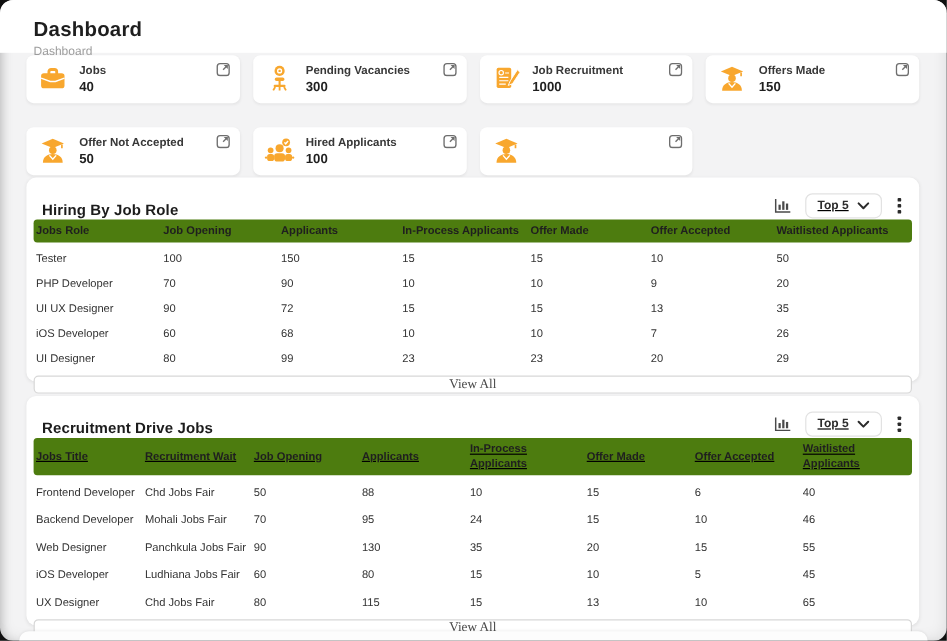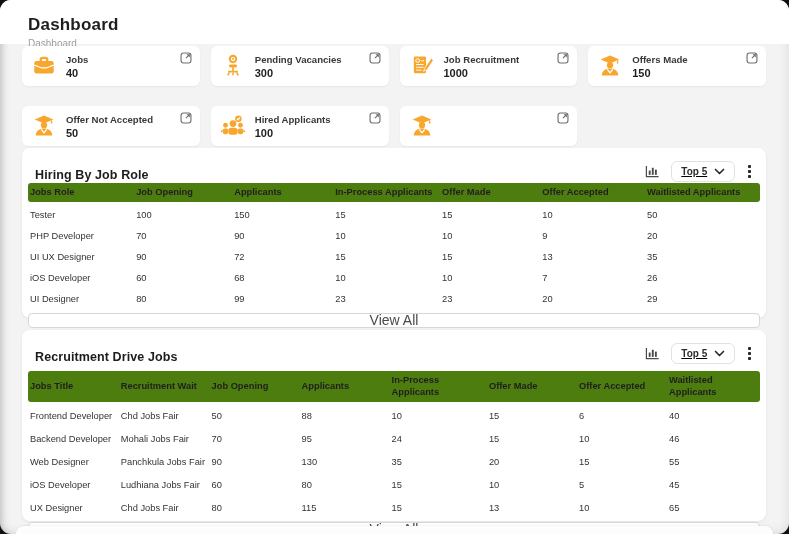--- a/index.html
+++ b/index.html
@@ -47,33 +47,33 @@
   .filter-btn {
     display:flex; align-items:center; gap:7px; border:1px solid #e2e2e2; border-radius:6px;
     background:#fff; padding:4px 9px; font-size:10px; font-weight:bold; color:#2c2c2c; cursor:pointer;
     font-family:"Liberation Sans", sans-serif;
   }
   .kebab { display:flex; flex-direction:column; gap:2px; cursor:pointer; padding:1px 2px; }
   .kebab i { width:2.8px; height:2.8px; background:#2a2a2a; border-radius:0.8px; display:block; }
 
   .thead { display:grid; background:#4d7c0f; border-radius:3px; align-items:center; }
   .t1 .thead { height:19px; margin-top:1px; }
-  .t2 .thead { height:31px; margin-top:7px; }
+  .t2 .thead { height:31px; margin-top:1px;text-decoration:underline; }
   .th { font-size:9.3px; font-weight:bold; color:#1f1f1f; padding:0 8px 0 2px; line-height:1.25; }
   .t1 .th { white-space:nowrap; }
   .grid7 { grid-template-columns:14.5% 13.4% 13.8% 14.6% 13.7% 14.3% 15.7%; }
   .grid8 { grid-template-columns:12.4% 12.4% 12.3% 12.3% 13.3% 12.3% 12.3% 12.7%; }
   .trow { display:grid; align-items:center; }
   .t1 .trow { height:21.2px; }
   .t2 .trow { height:23px; }
   .td { font-size:9.3px; color:#333; padding:0 8px 0 2px; white-space:nowrap; }
   .view-all {
     display:block; width:100%; height:15px; border:1px solid #d7d7d7; border-radius:4px;
-    background:#fff; font-size:14px; color:#4a4a4a; text-align:center; line-height:13px;
-    cursor:pointer; margin-top:3px; font-family:Liberation Sans, sans-serif;
+    background:#fff; font-size:11px; color:#4a4a4a; text-align:center; line-height:13px;
+    cursor:pointer; margin-top:3px; font-family:Liberation Serif, serif;
   }
   .rows { margin-top:2px; }
 
   
   .bottom-peek {
     position:absolute; left:16px; right:16px; bottom:0; height:8px;
     background:#fdfdfd; border-radius:8px 8px 0 0; box-shadow:0 -1px 2px rgba(0,0,0,0.05);
   }
 </style>
 </head>

